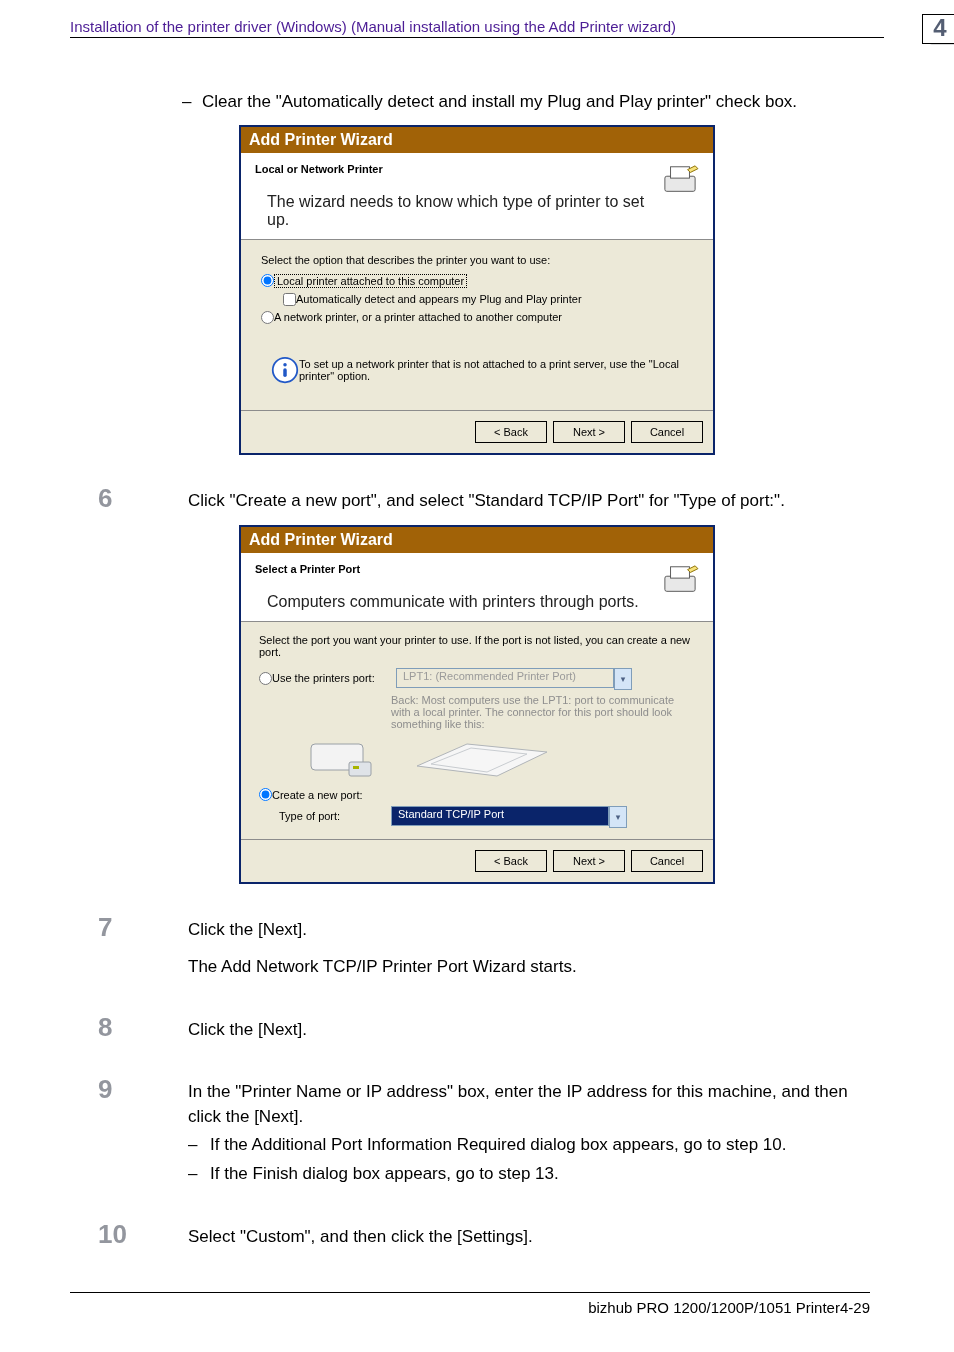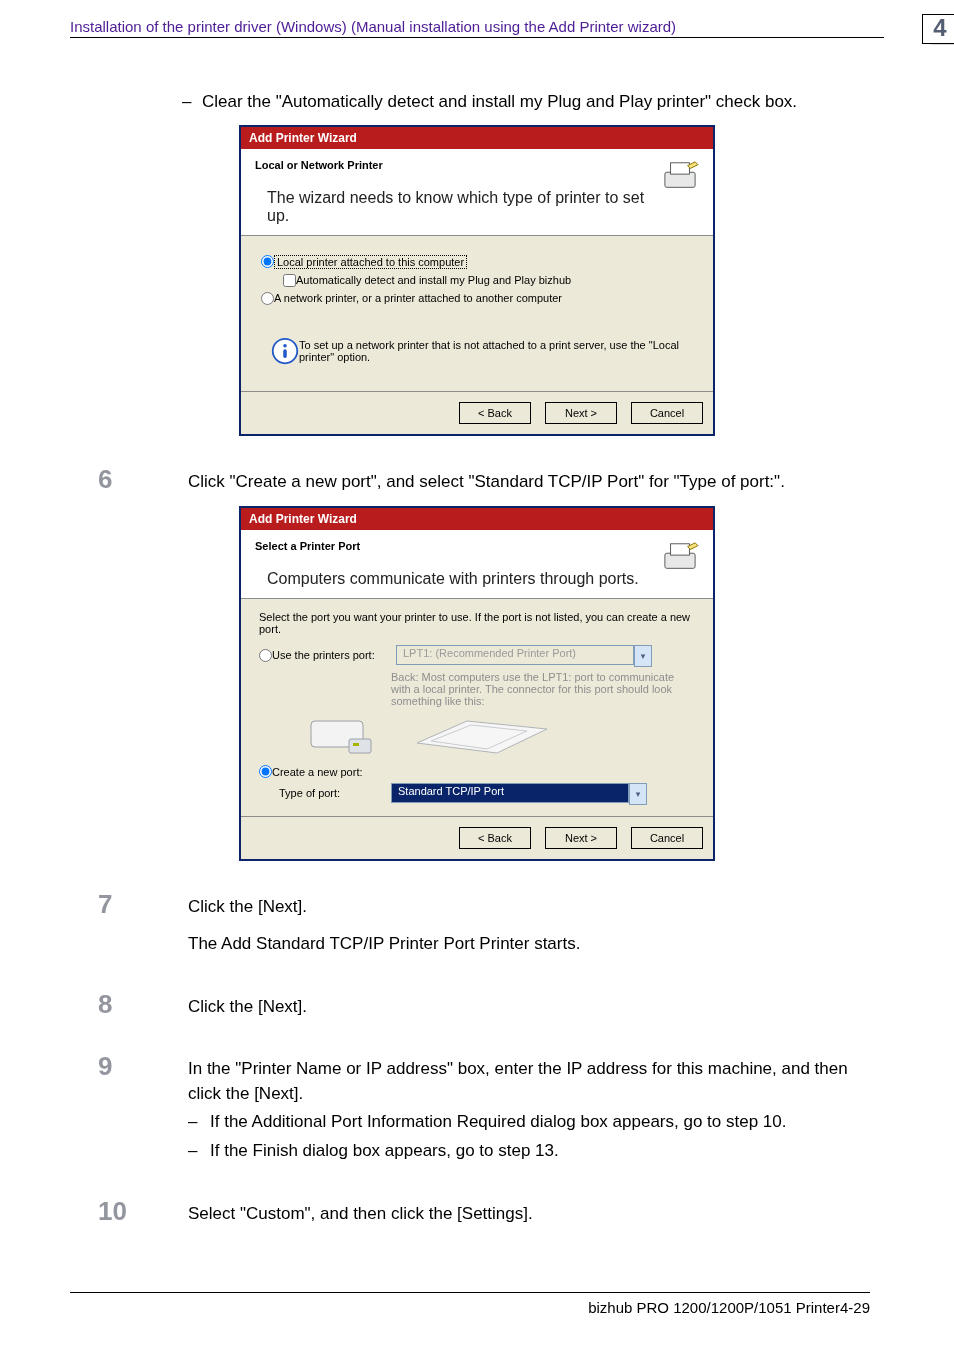--- a/index.html
+++ b/index.html
@@ -12,38 +12,38 @@
 .content{padding-top:52px}
 .li-bullet{padding-left:112px;font-size:17px;line-height:1.45;margin-bottom:10px}
 .li-bullet .dash{display:inline-block;width:20px}
 .step{display:flex;align-items:flex-start;margin-top:28px}
 .step-num{width:90px;color:#93969e;font-size:26px;font-weight:bold;text-align:left;padding-left:28px;font-family:Arial,Helvetica,sans-serif}
 .step-body{flex:1;font-size:17px;line-height:1.45;padding-top:6px}
 .step-body p{margin:0 0 4px 0}
 .sub{padding-left:22px;text-indent:-22px;font-size:17px;line-height:1.45;margin-top:4px}
 .sub .dash{display:inline-block;width:22px;text-indent:0}
 .dialog{width:472px;margin:8px auto 0 auto;background:#ece9d8;border:2px solid #0a246a;font-family:Tahoma,Arial,sans-serif;font-size:11px;color:#000}
-.dlg-title{background:#b91c1c;color:#fff;font-weight:bold;padding:4px 8px;font-size:12px}
+.dlg-title{background:#a16207;color:#fff;font-weight:bold;padding:4px 8px;font-size:16px}
 .dlg-head{background:#fff;border-bottom:1px solid #8c8c8c;padding:10px 14px;display:flex;justify-content:space-between;align-items:flex-start}
 .dlg-head-l strong{font-size:11px}
 .dlg-head-l div{font-size:16px;margin-top:18px;color:#222;padding-left:12px}
 .dlg-printer-icon{width:38px;height:34px;flex-shrink:0}
 .dlg-body{padding:14px 20px 10px 20px}
 .dlg-opt{margin:5px 0;display:flex;align-items:center;gap:0}
 .dlg-opt input{margin:0}
 .dotted-sel{border:1px dotted #000;padding:0 2px}
 .sub-check{margin-left:22px}
 .info-row{display:flex;align-items:center;margin:32px 10px 16px 10px}
 .info-icon{width:28px;height:28px;flex-shrink:0}
-.dlg-btns{border-top:1px solid #8c8c8c;background:#ece9d8;padding:10px 10px;display:flex;justify-content:flex-end;gap:14px}
+.dlg-btns{border-top:1px solid #8c8c8c;background:#ece9d8;padding:10px 10px;display:flex;justify-content:flex-end;gap:6px}
 .dlg-btn{background:#ece9d8;border:1px solid #000;min-width:72px;height:22px;font-size:11px;cursor:pointer}
 .port-body{padding:12px 18px 8px 18px}
 .port-note{color:#8e8e8e;font-size:11px;margin:6px 0 6px 132px}
 .port-graphic-row{display:flex;gap:26px;margin:4px 0 8px 46px;align-items:center}
-.combo{display:inline-flex;width:256px;height:20px}
+.combo{display:inline-flex;width:236px;height:20px}
 .combo-field{flex:1;background:#ece9d8;border:1px solid #7f9db9;color:#9a9a9a;padding:1px 6px;font-size:11px}
 .combo-field.sel{background:#0a246a;color:#fff}
 .combo-arrow{width:16px;height:20px;border:1px solid #7f9db9;background:#d4e5f7;display:flex;align-items:center;justify-content:center;color:#4d6185;font-size:9px}
 .port-label{display:inline-block;width:124px}
 .footer{position:absolute;bottom:36px;left:70px;right:84px;border-top:1px solid #000;padding-top:6px;display:flex;justify-content:flex-end;font-size:15px;color:#000}
 </style>
 </head>
 <body>
 
 <div class="page">
@@ -68,27 +68,28 @@
           <strong>Local or Network Printer</strong>
           <div>The wizard needs to know which type of printer to set up.</div>
         </div>
         <svg class="dlg-printer-icon" viewBox="0 0 40 36">
           <rect x="4" y="14" width="32" height="16" rx="2" fill="#e8e8e8" stroke="#555"></rect>
           <rect x="10" y="4" width="20" height="12" fill="#fff" stroke="#555"></rect>
           <path d="M28 7 l8 -4 l3 3 l-8 4 z" fill="#f7e27b" stroke="#8a6d00"></path>
         </svg>
       </div>
       <div class="dlg-body">
+        <div style="margin-bottom:8px">Select the option that describes the printer you want to use:</div>
         <div class="dlg-opt">
           <input type="radio" checked="" style="">
           <span class="dotted-sel">Local printer attached to this computer</span>
         </div>
         <div class="dlg-opt sub-check">
           <input type="checkbox" style="">
-          <span>Automatically detect and install my Plug and Play bizhub</span>
+          <span>Automatically detect and appears my Plug and Play printer</span>
         </div>
         <div class="dlg-opt">
           <input type="radio" style="">
           <span>A network printer, or a printer attached to another computer</span>
         </div>
         <div class="info-row">
           <svg class="info-icon" viewBox="0 0 32 32">
             <circle cx="16" cy="16" r="14" fill="#fff" stroke="#2158c7" stroke-width="2"></circle>
             <circle cx="16" cy="10" r="2" fill="#2158c7"></circle>
             <rect x="14" y="14" width="4" height="10" rx="2" fill="#2158c7"></rect>
@@ -161,21 +162,21 @@
         <button class="dlg-btn">&lt; Back</button>
         <button class="dlg-btn">Next &gt;</button>
         <button class="dlg-btn">Cancel</button>
       </div>
     </div>
 
     <div class="step">
       <div class="step-num">7</div>
       <div class="step-body">
         <p>Click the [Next].</p>
-        <p style="margin-top:12px">The Add Standard TCP/IP Printer Port Printer starts.</p>
+        <p style="margin-top:12px">The Add Network TCP/IP Printer Port Wizard starts.</p>
       </div>
     </div>
 
     <div class="step">
       <div class="step-num">8</div>
       <div class="step-body">
           <p>Click the [Next].</p>
         </div>
     </div>
 

